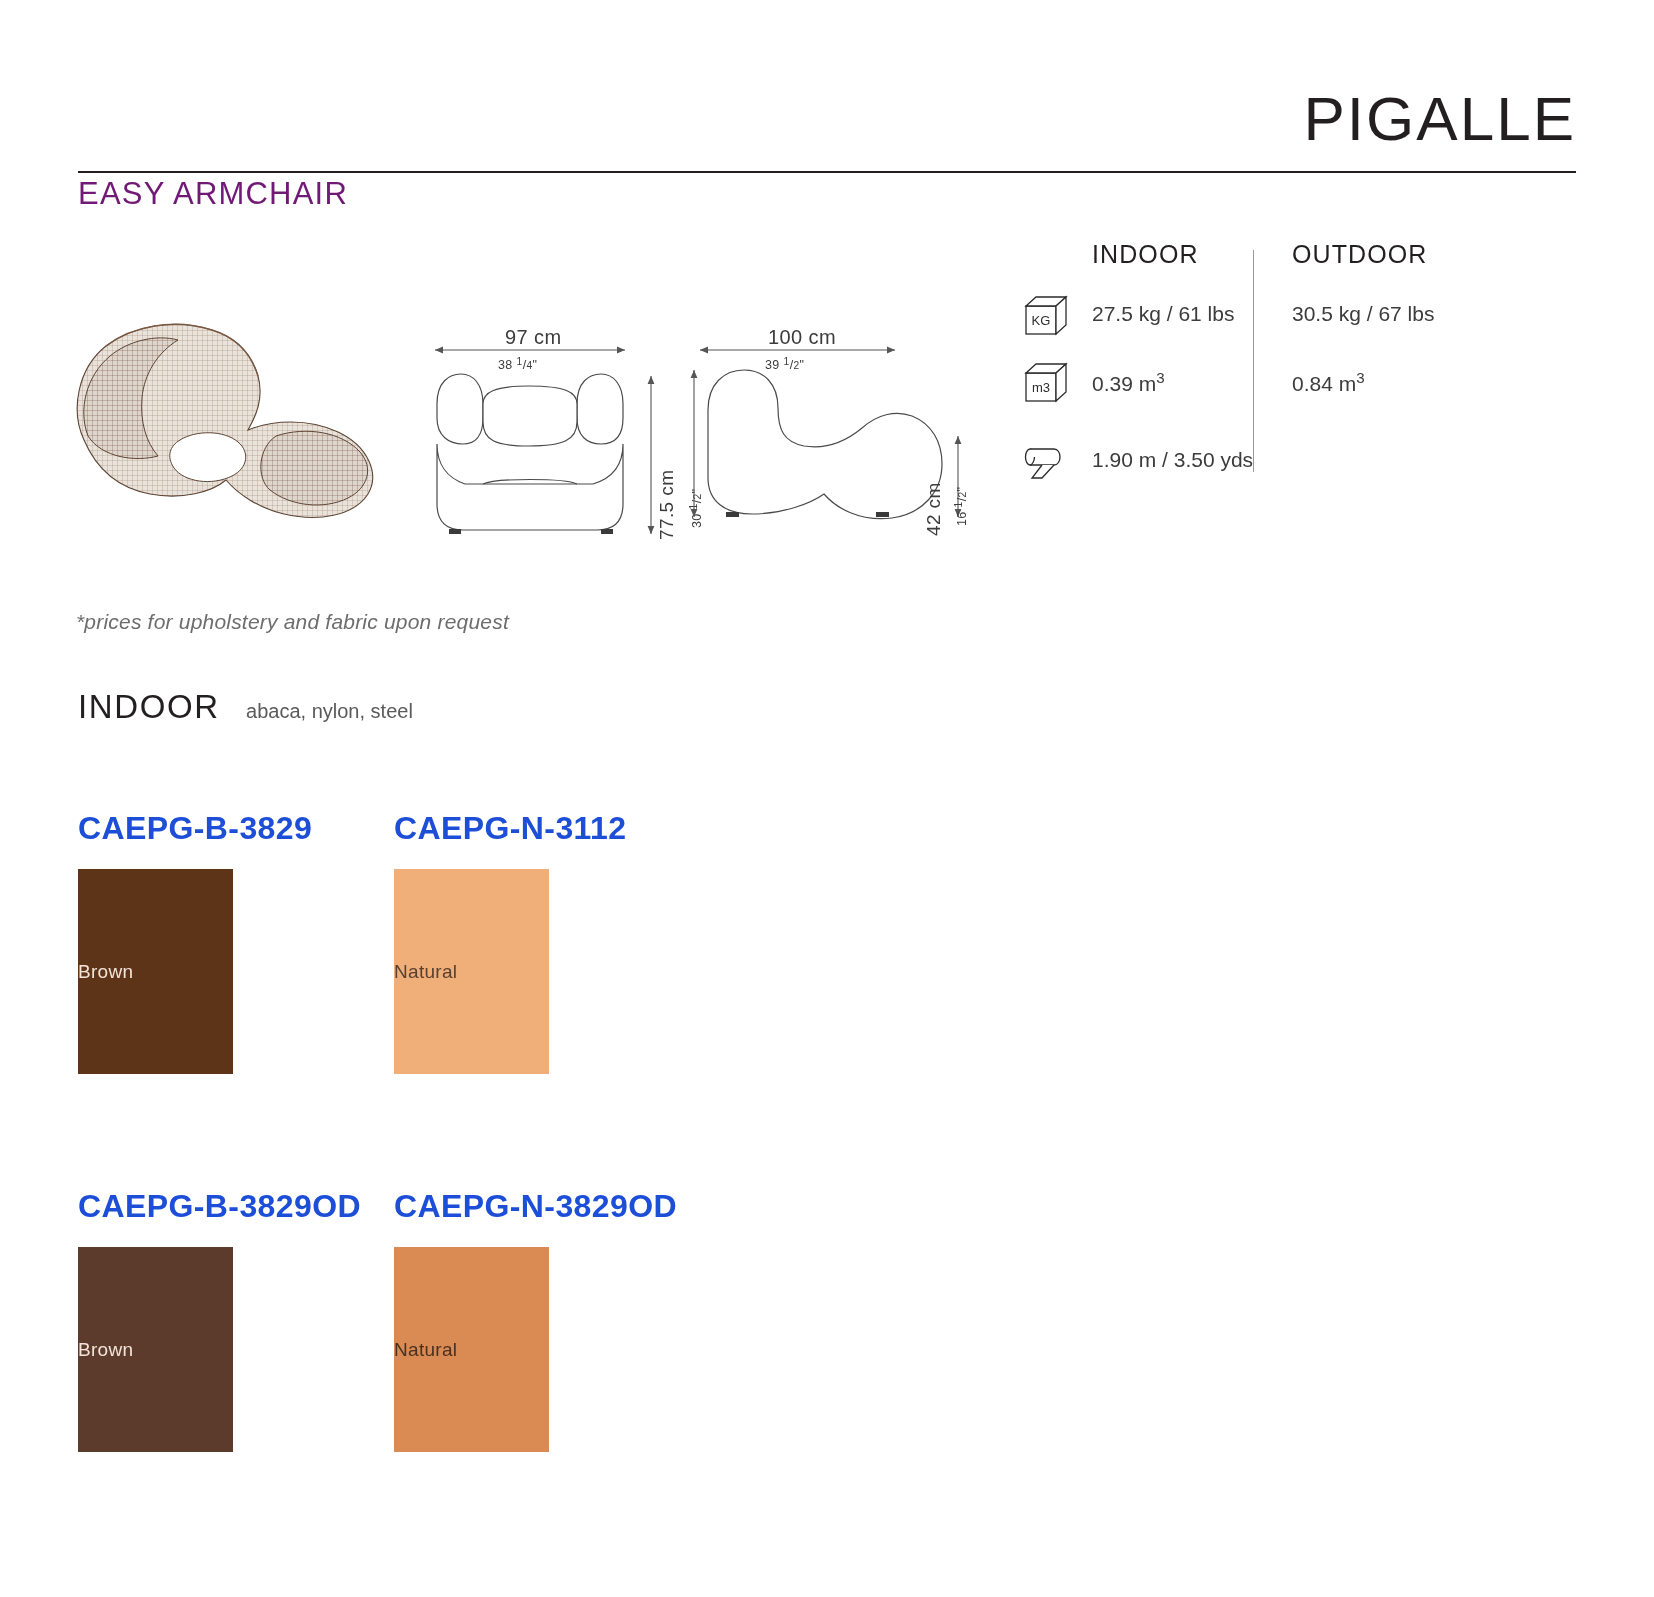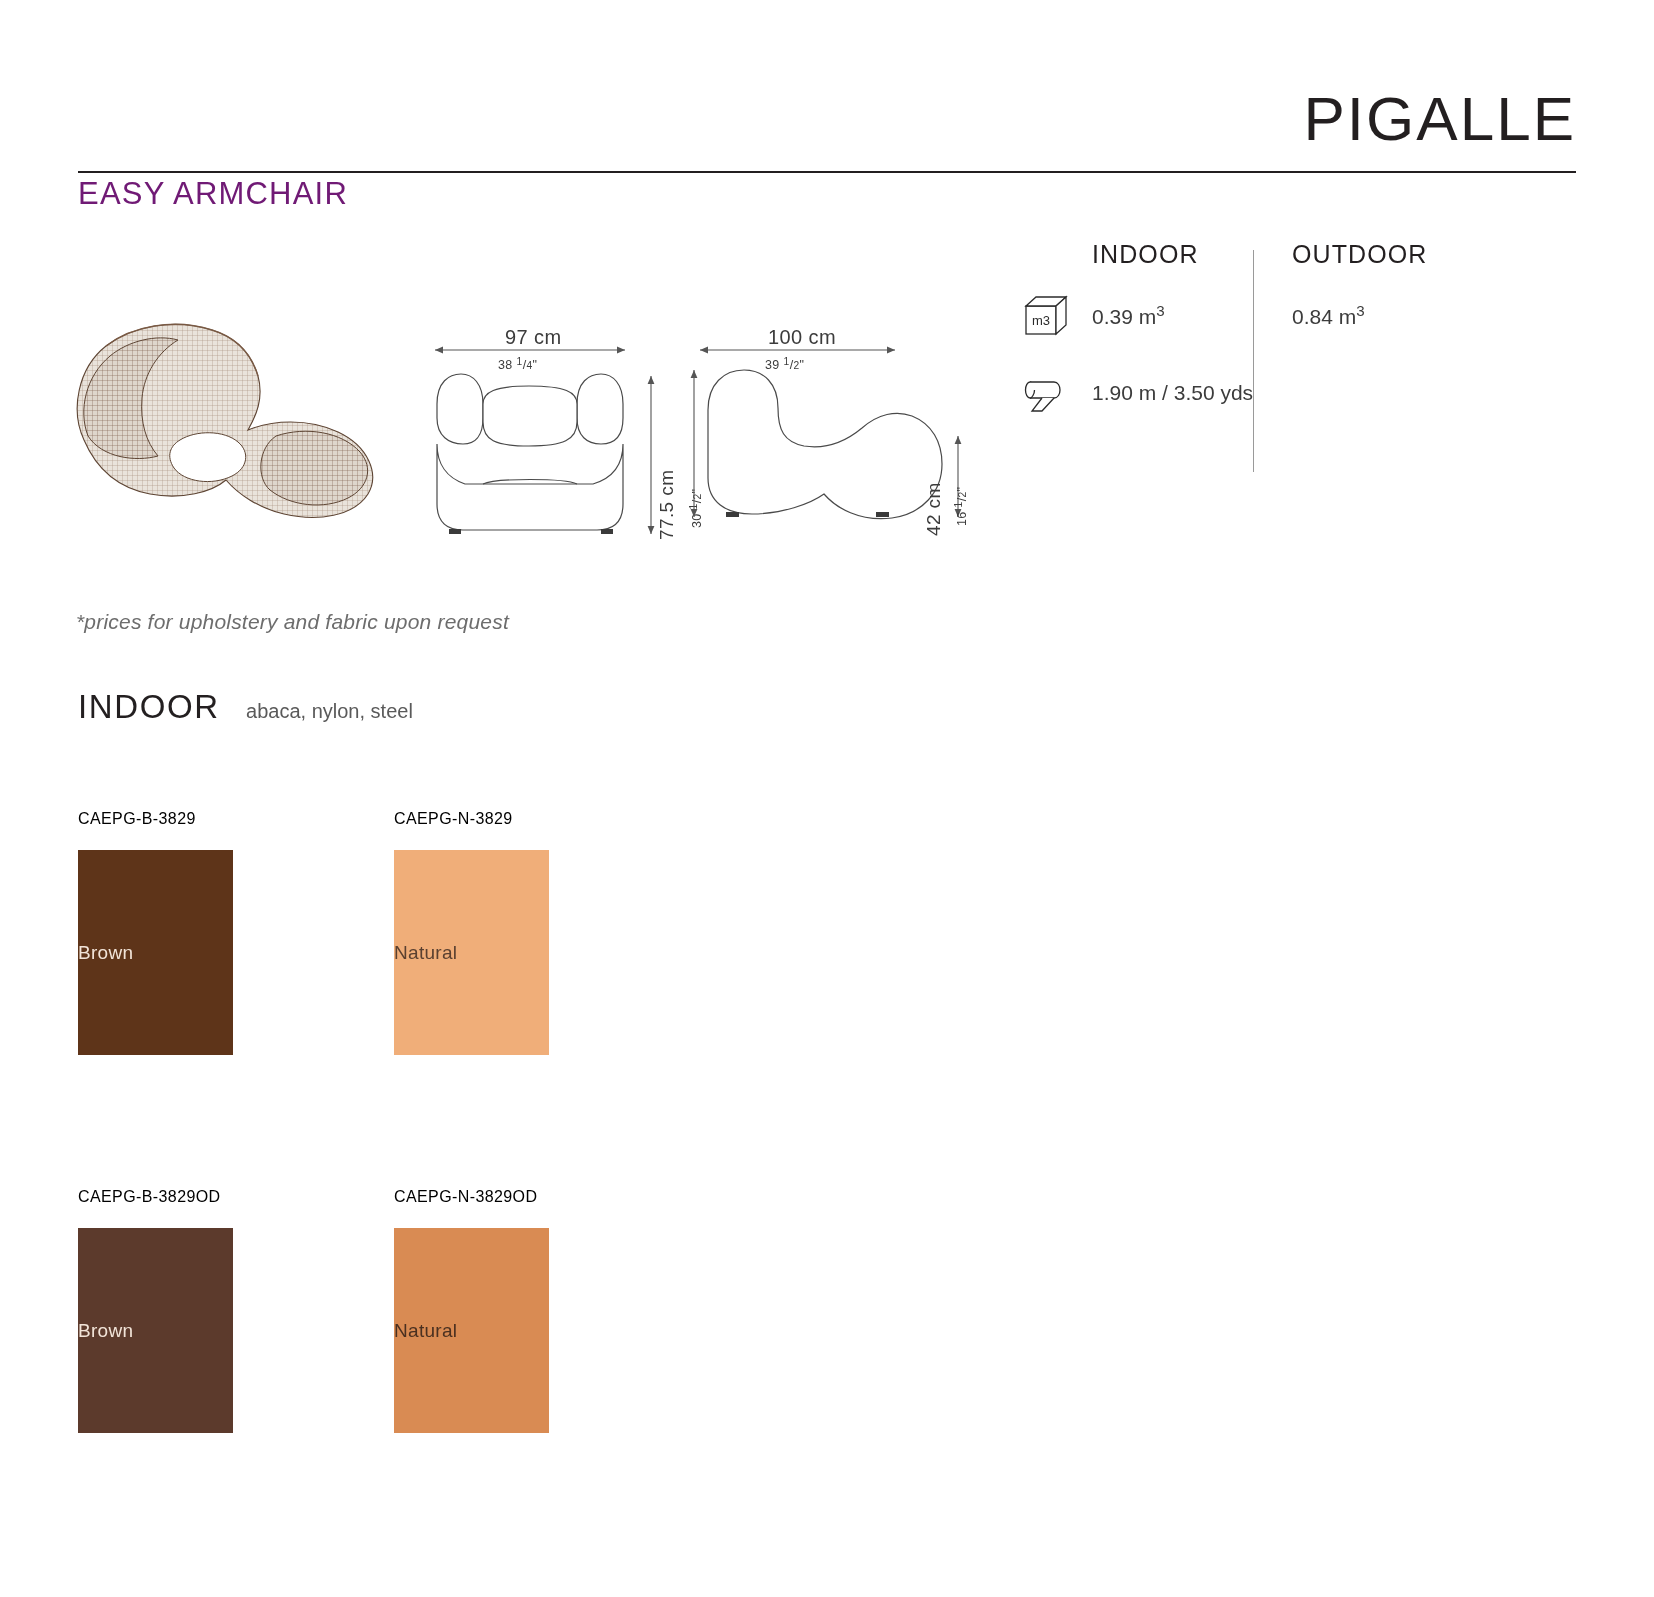--- a/index.html
+++ b/index.html
@@ -83,22 +83,22 @@
   .sec-materials {
     font-size: 20px; font-weight: 400; color: #5a5a5a;
     display: inline-block; vertical-align: baseline; margin-left: 22px;
   }
 
   .swatch-row { position: relative; margin-top: 66px; height: 260px; }
   .swatch-item { position: absolute; top: 0; width: 300px; }
   .swatch-item:nth-child(1) { left: 0px; }
   .swatch-item:nth-child(2) { left: 316px; }
   .swatch-code {
-    font-size: 16px; font-weight: 400; letter-spacing: .4px;
-    color: #000000; white-space: nowrap; margin-bottom: 22px;
+    font-size: 32px; font-weight: 700; letter-spacing: .4px;
+    color: #1d4ed8; white-space: nowrap; margin-bottom: 22px;
   }
   .swatch-box {
     position: relative; width: 155px; height: 205px;
     display: flex; align-items: center; justify-content: flex-start;
   }
   .swatch-name { font-size: 19px; letter-spacing: .3px; }
 </style>
 </head>
 <body>
 
@@ -234,20 +234,34 @@
 
   <div class="spec-divider"></div>
   <div class="spec">
 
     <div class="spec-head">
       <div class="spec-col-in">INDOOR</div>
       <div class="spec-col-out">OUTDOOR</div>
     </div>
 
 
+    <div class="spec-row">
+      <div class="spec-icon">
+        <svg viewBox="0 0 54 46" xmlns="http://www.w3.org/2000/svg">
+          <g stroke="#2b2b2b" stroke-width="1.3" fill="#fff">
+            <rect x="6" y="12" width="30" height="28"></rect>
+            <path d="M6 12 L16 3 H46 L36 12 Z"></path>
+            <path d="M36 12 L46 3 V31 L36 40 Z"></path>
+          </g>
+          <text x="21" y="31" font-family="Liberation Sans, sans-serif" font-size="13" fill="#2b2b2b" text-anchor="middle">KG</text>
+        </svg>
+      </div>
+      <div class="spec-val-in">27.5 kg / 61 lbs</div>
+      <div class="spec-val-out">30.5 kg / 67 lbs</div>
+    </div>
 
     <div class="spec-row">
       <div class="spec-icon">
         <svg viewBox="0 0 54 46" xmlns="http://www.w3.org/2000/svg">
           <g stroke="#2b2b2b" stroke-width="1.3" fill="#fff">
             <rect x="6" y="12" width="30" height="28"></rect>
             <path d="M6 12 L16 3 H46 L36 12 Z"></path>
             <path d="M36 12 L46 3 V31 L36 40 Z"></path>
           </g>
           <text x="21" y="31" font-family="Liberation Sans, sans-serif" font-size="13" fill="#2b2b2b" text-anchor="middle">m3</text>
@@ -288,21 +302,21 @@
     <div class="swatch-row">
 
       <div class="swatch-item">
         <div class="swatch-code">CAEPG-B-3829</div>
         <div class="swatch-box" style="background: rgb(94, 52, 25);">
           <span class="swatch-name" style="color: rgb(242, 228, 216);">Brown</span>
         </div>
       </div>
 
       <div class="swatch-item">
-        <div class="swatch-code">CAEPG-N-3829</div>
+        <div class="swatch-code">CAEPG-N-3112</div>
         <div class="swatch-box" style="background: rgb(240, 174, 121);">
           <span class="swatch-name" style="color: rgb(90, 64, 48);">Natural</span>
         </div>
       </div>
 
     </div>
   </div>
 
   <div class="sec-outdoor">
     <div class="swatch-row">

